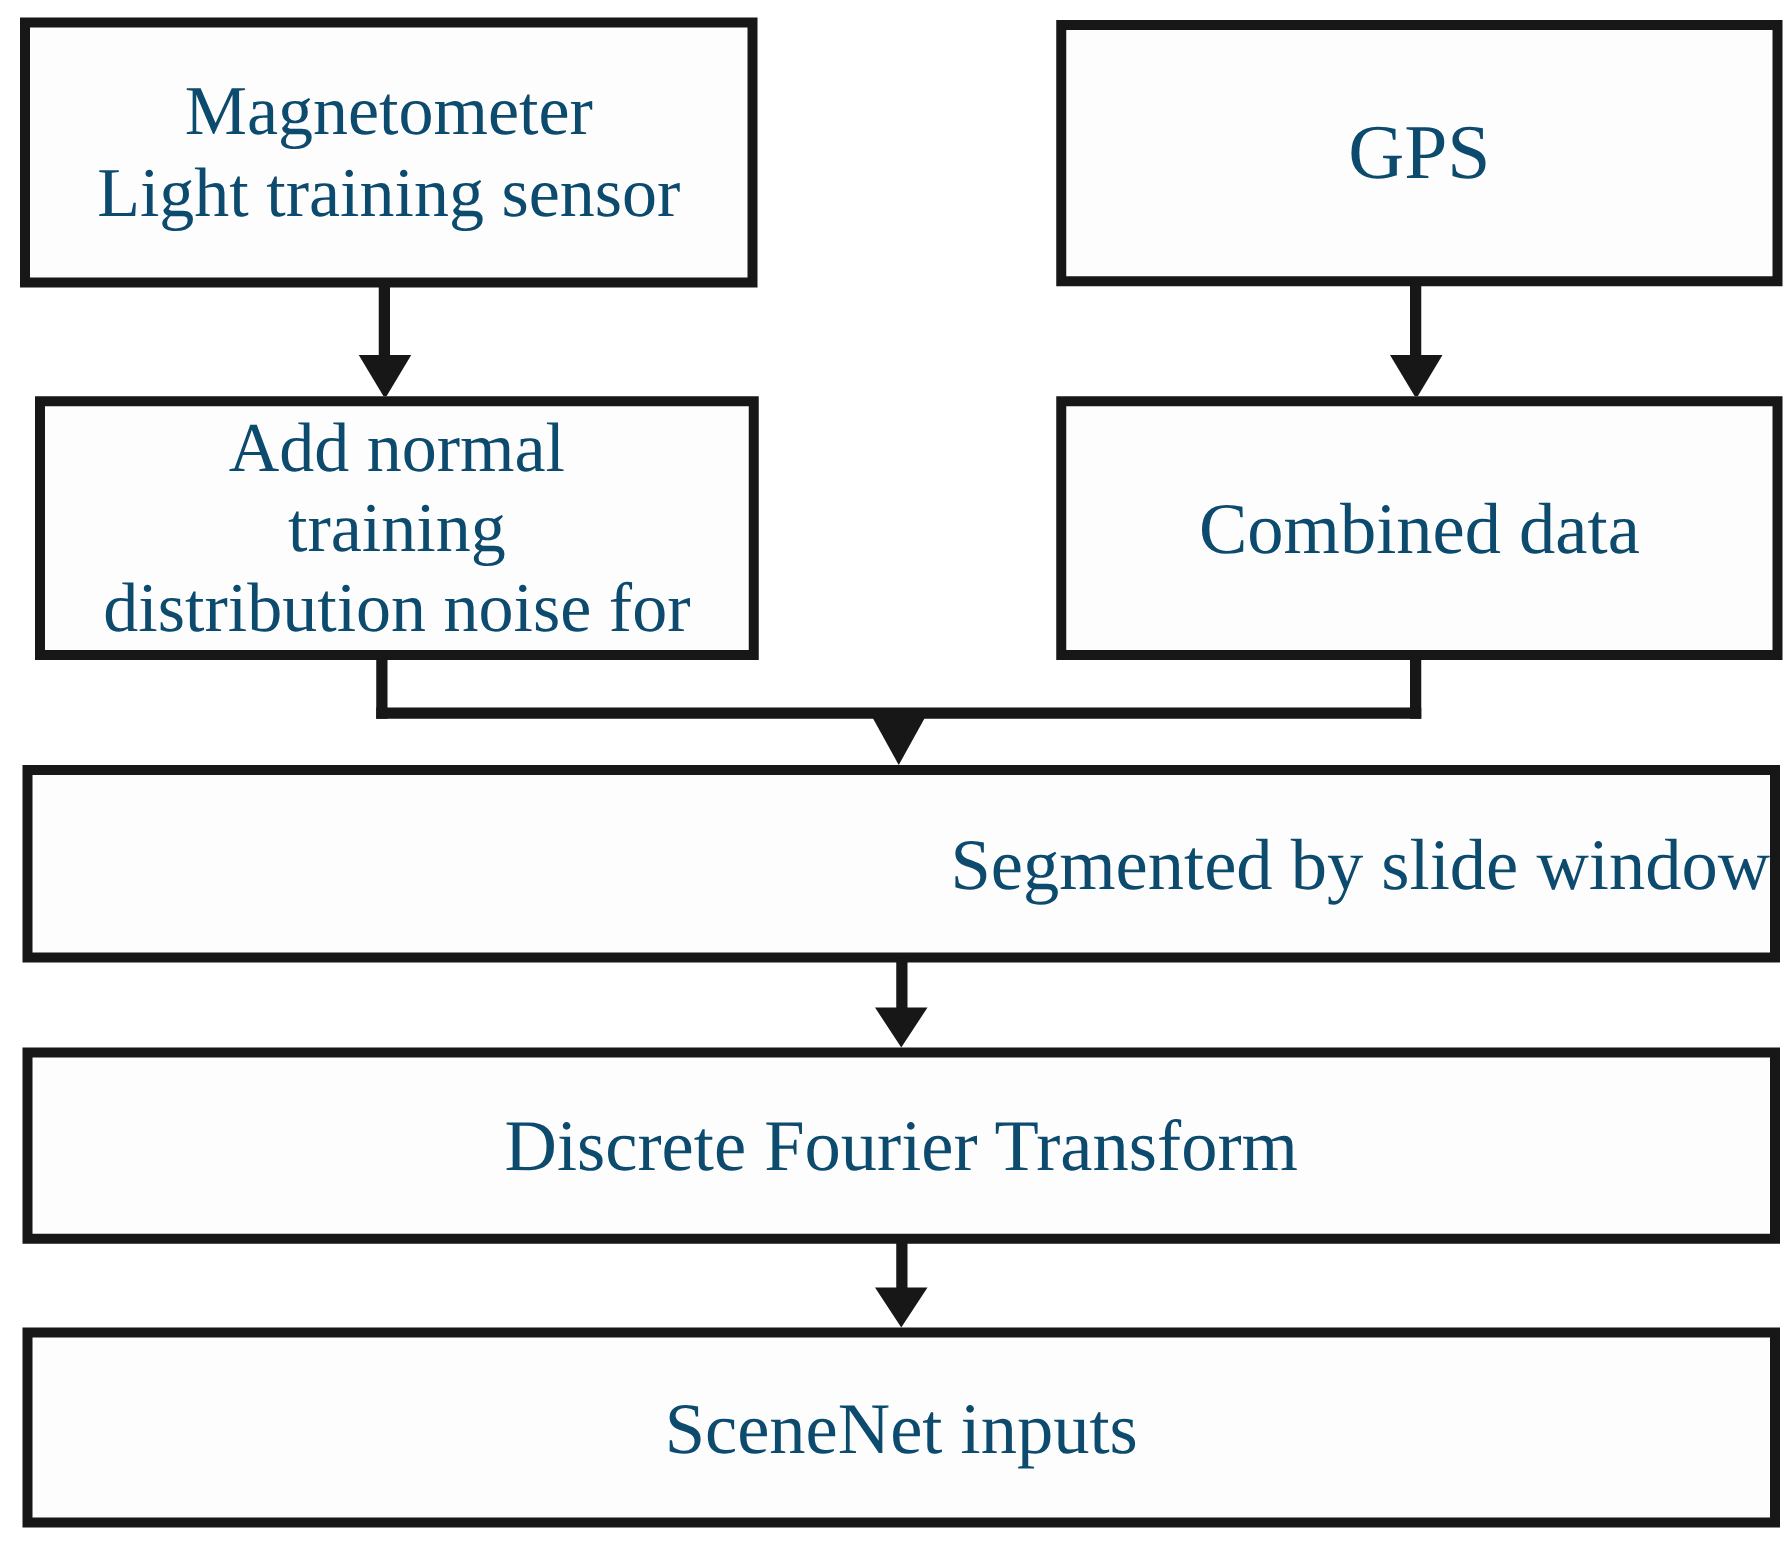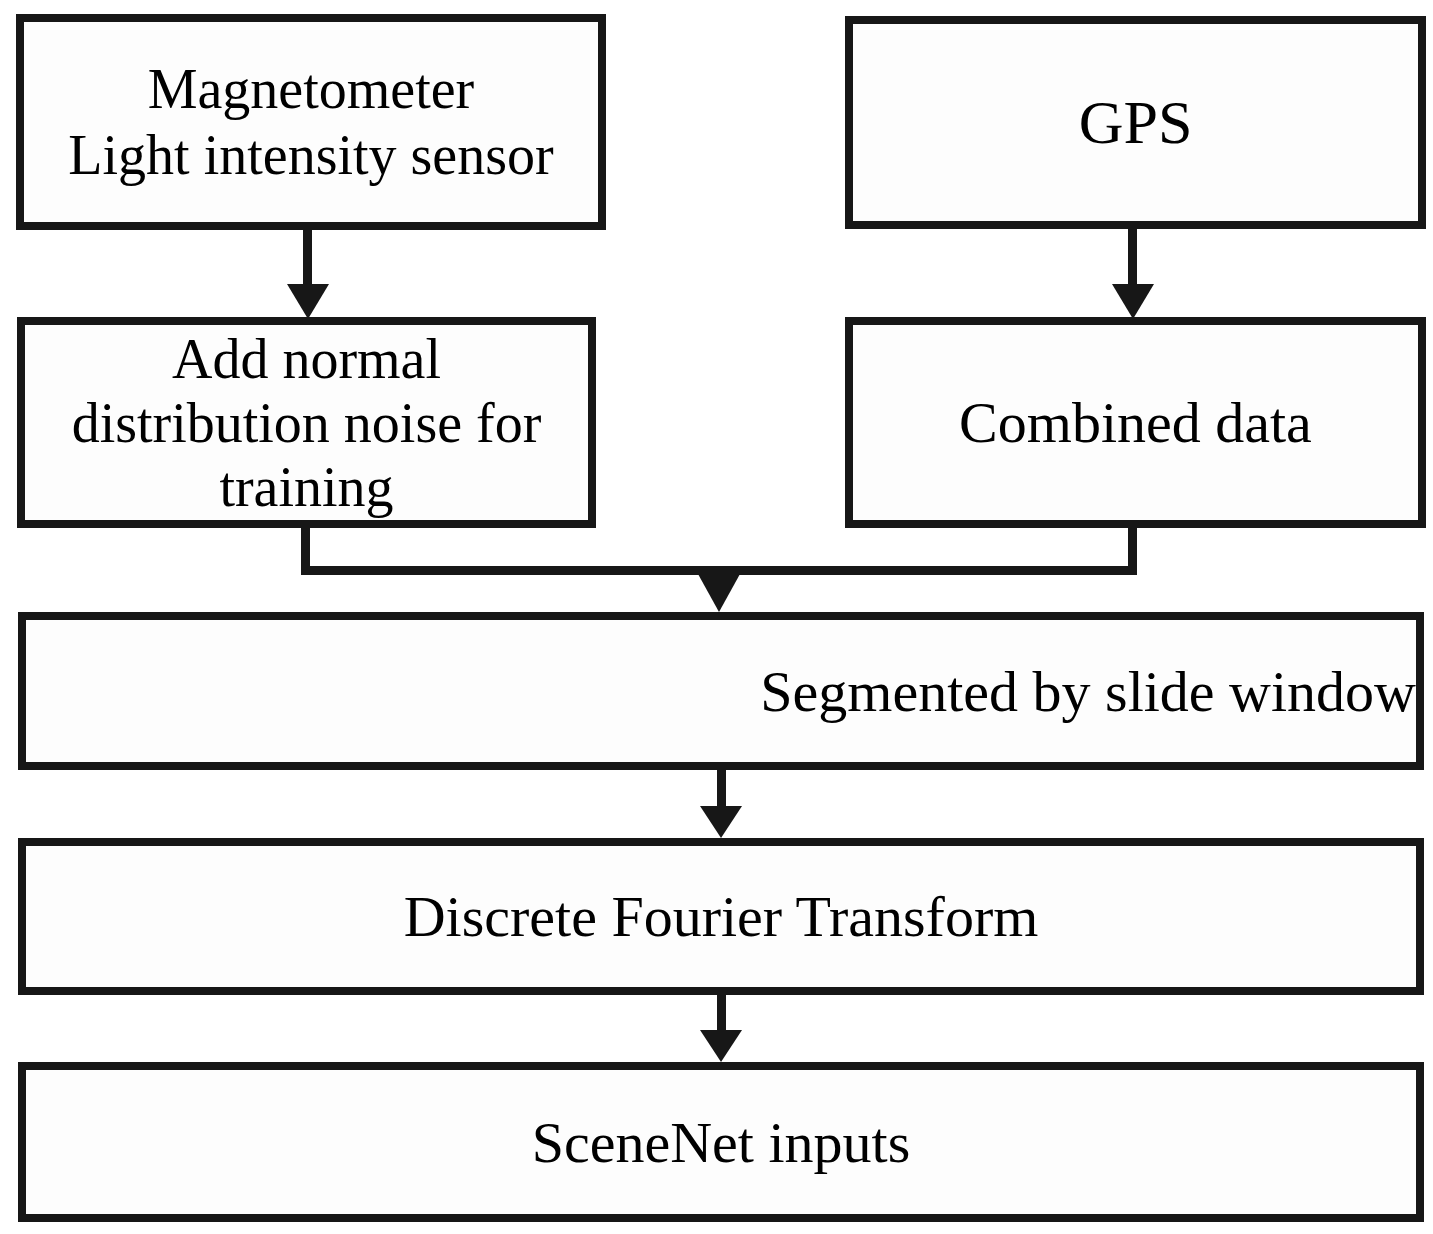--- a/index.html
+++ b/index.html
@@ -6,41 +6,41 @@
     margin: 0;
     padding: 0;
     background: #ffffff;
   }
   .canvas {
     position: relative;
     width: 1433px;
     height: 1234px;
     background: #ffffff;
     font-family: "Liberation Serif", "DejaVu Serif", serif;
-    color: #000000;
+    color: #0c4a6e;
     overflow: hidden;
   }
   .node {
     position: absolute;
     box-sizing: border-box;
     border: 8px solid #171717;
     background: #fdfdfd;
     display: flex;
     flex-direction: column;
     align-items: center;
     justify-content: center;
     text-align: center;
   }
   .node .line {
     white-space: nowrap;
   }
   
   .node-sensors   { left: 16px;  top: 14px;  width: 590px;  height: 216px; font-size: 56px; line-height: 66px; }
   .node-gps       { left: 845px; top: 16px;  width: 581px;  height: 213px; font-size: 62px; text-align: center; }
-  .node-noise     { left: 17px;  top: 317px; width: 579px;  height: 211px; font-size: 56px; line-height: 64px; }
+  .node-noise     { left: 28px;  top: 317px; width: 579px;  height: 211px; font-size: 56px; line-height: 64px; }
   .node-combined  { left: 845px; top: 317px; width: 581px;  height: 211px; font-size: 58px; text-align: center; }
   
   .node-segmented { left: 18px;  top: 612px;  width: 1406px; height: 158px; font-size: 58px; align-items: flex-end; }
   .node-dft       { left: 18px;  top: 838px;  width: 1406px; height: 157px; font-size: 58px; }
   .node-scenenet  { left: 18px;  top: 1062px; width: 1406px; height: 160px; font-size: 58px; }
 
   
   .shaft {
     position: absolute;
     width: 9px;
@@ -78,37 +78,37 @@
   .shaft-a4 { left: 717px; top: 993px; height: 41px; }
   .head-a4  { left: 700px; top: 1030px; border-top-width: 32px; }
 </style>
 </head>
 <body>
 
 <div class="canvas">
 
   <div class="node node-sensors">
     <div class="line">Magnetometer</div>
-    <div class="line">Light intensity sensor</div>
+    <div class="line">Light training sensor</div>
   </div>
 
   <div class="node node-gps">
     <div class="line">GPS</div>
   </div>
 
   <div class="shaft shaft-a1"></div>
   <div class="arrowhead head-a1"></div>
 
   <div class="shaft shaft-a2"></div>
   <div class="arrowhead head-a2"></div>
 
   <div class="node node-noise">
     <div class="line">Add normal</div>
+    <div class="line">training</div>
     <div class="line">distribution noise for</div>
-    <div class="line">training</div>
   </div>
 
   <div class="node node-combined">
     <div class="line">Combined data</div>
   </div>
 
   <div class="shaft shaft-m-left"></div>
   <div class="shaft shaft-m-right"></div>
   <div class="hbar hbar-merge"></div>
   <div class="arrowhead head-merge"></div>

